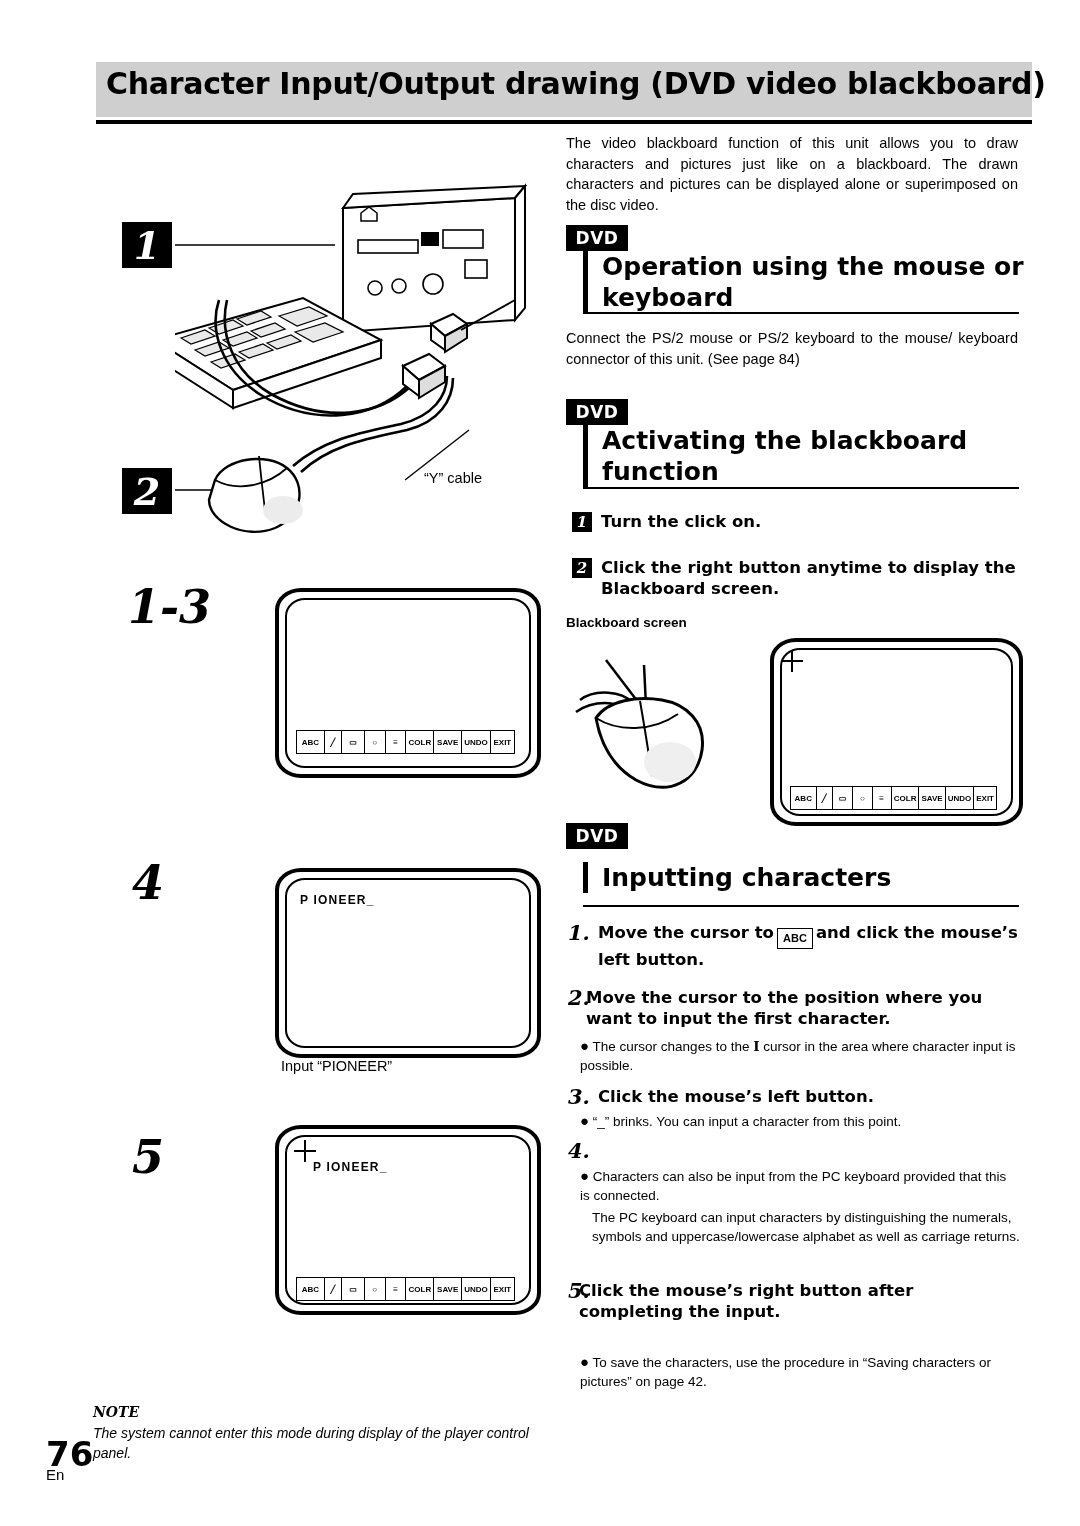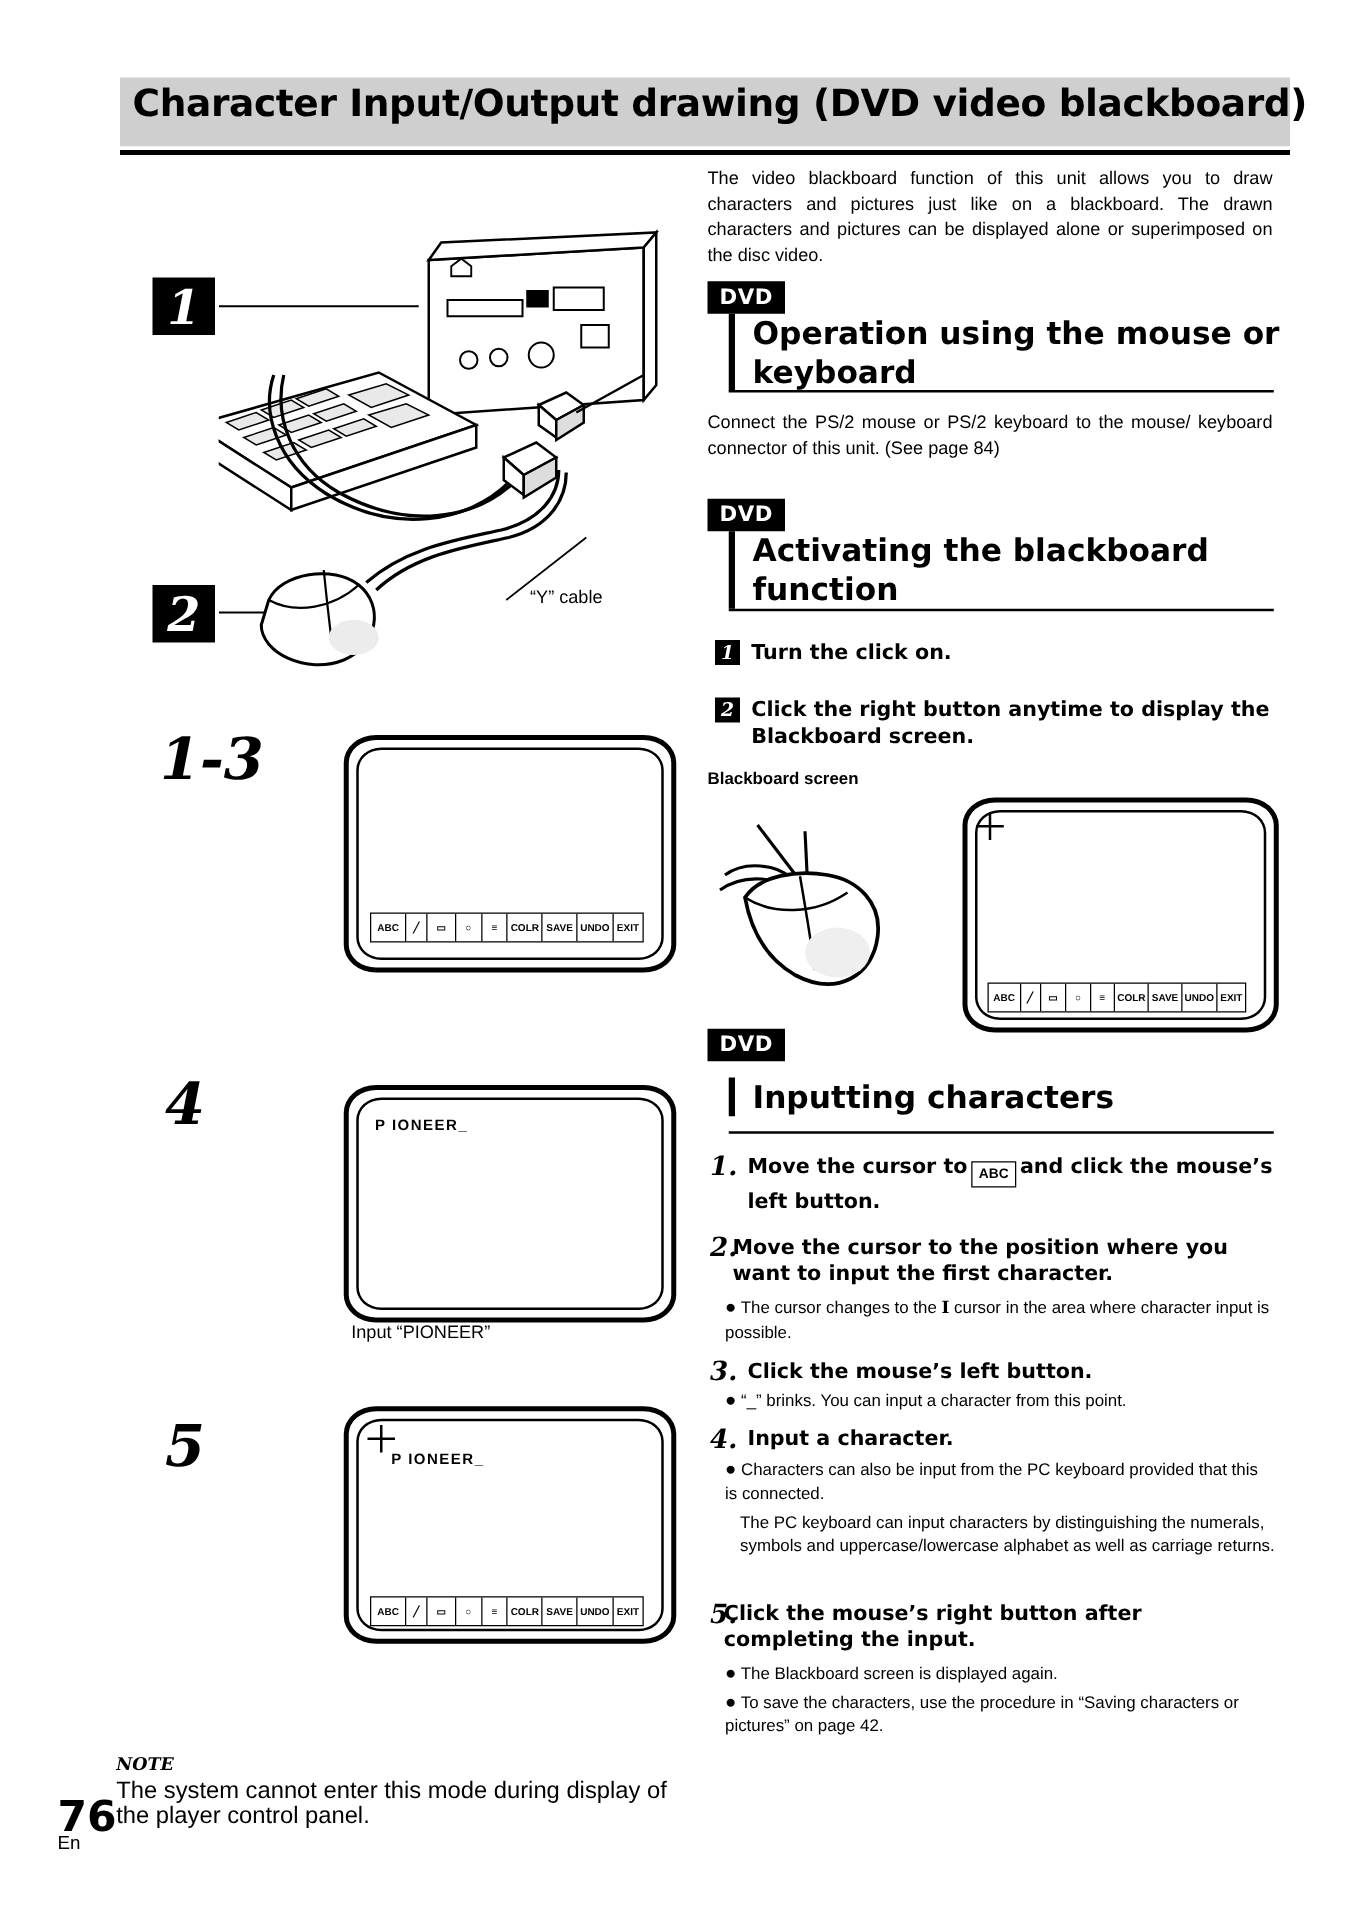--- a/index.html
+++ b/index.html
@@ -107,21 +107,21 @@
 
   .pioneer-txt{
     position:absolute;font-size:12px;font-weight:bold;letter-spacing:1.2px;
     font-family:"Liberation Sans", sans-serif;
   }
   .crosshair{position:absolute;width:22px;height:22px;}
   .crosshair:before{content:"";position:absolute;left:0;top:10px;width:22px;height:2px;background:#000;}
   .crosshair:after{content:"";position:absolute;left:10px;top:0;width:2px;height:22px;background:#000;}
 
   .note-label{position:absolute;font-size:14px;font-weight:bold;font-style:italic;font-family:"DejaVu Serif",serif;}
-  .note-text{position:absolute;font-size:19px;line-height:20px;}
+  .note-text{position:absolute;font-size:14px;font-style:italic;line-height:20px;}
   .pg-num{position:absolute;font-size:34px;font-weight:bold;font-family:"DejaVu Sans",sans-serif;}
   .pg-en{position:absolute;font-size:15px;}
 
   .abcbox{
     display:inline-flex;align-items:center;justify-content:center;
     border:1.5px solid #000;font-size:11px;font-weight:bold;
     width:34px;height:19px;vertical-align:-4px;margin:0 3px;
     font-family:"Liberation Sans",sans-serif;
   }
   .icursor{font-family:"DejaVu Serif",serif;font-weight:bold;}
@@ -200,33 +200,28 @@
   </div>
 
   <div class="num-italic" style="left:568px;top:1084px;">3.</div>
   <div class="step-txt" style="left:598px;top:1086px;width:424px;">Click the mouse’s left button.</div>
   <div class="bullet-txt" style="left:580px;top:1111px;width:440px;">
     <span style="font-size:15px;">●</span>
     <span>“_” brinks. You can input a character from this point.</span>
   </div>
 
   <div class="num-italic" style="left:568px;top:1138px;">4.</div>
-  <div class="step-txt" style="left:598px;top:1140px;width:424px;">Input a character.</div>
   <div class="bullet-txt" style="left:592px;top:1208px;width:430px;">The PC keyboard can input characters by distinguishing the numerals, symbols and uppercase/lowercase alphabet as well as carriage returns.</div>
   <div class="bullet-txt" style="left:580px;top:1166px;width:430px;">
     <span style="font-size:15px;">●</span>
     <span>Characters can also be input from the PC keyboard provided that this is connected.</span>
   </div>
 
   <div class="num-italic" style="left:568px;top:1278px;">5.</div>
   <div class="step-txt" style="left:579px;top:1280px;width:424px;">Click the mouse’s right button after completing the input.</div>
-  <div class="bullet-txt" style="left:580px;top:1329px;width:440px;">
-    <span style="font-size:15px;">●</span>
-    <span>The Blackboard screen is displayed again.</span>
-  </div>
   <div class="bullet-txt" style="left:580px;top:1352px;width:440px;">
     <span style="font-size:15px;">●</span>
     <span>To save the characters, use the procedure in “Saving characters or pictures” on page 42.</span>
   </div>
 
   <div class="bignum inv" style="left:122px;top:222px;width:50px;height:46px;font-size:38px;">1</div>
 
   <div class="bignum inv" style="left:122px;top:468px;width:50px;height:46px;font-size:38px;">2</div>
 
   <svg style="position:absolute;left:175px;top:180px;" width="390" height="370">

